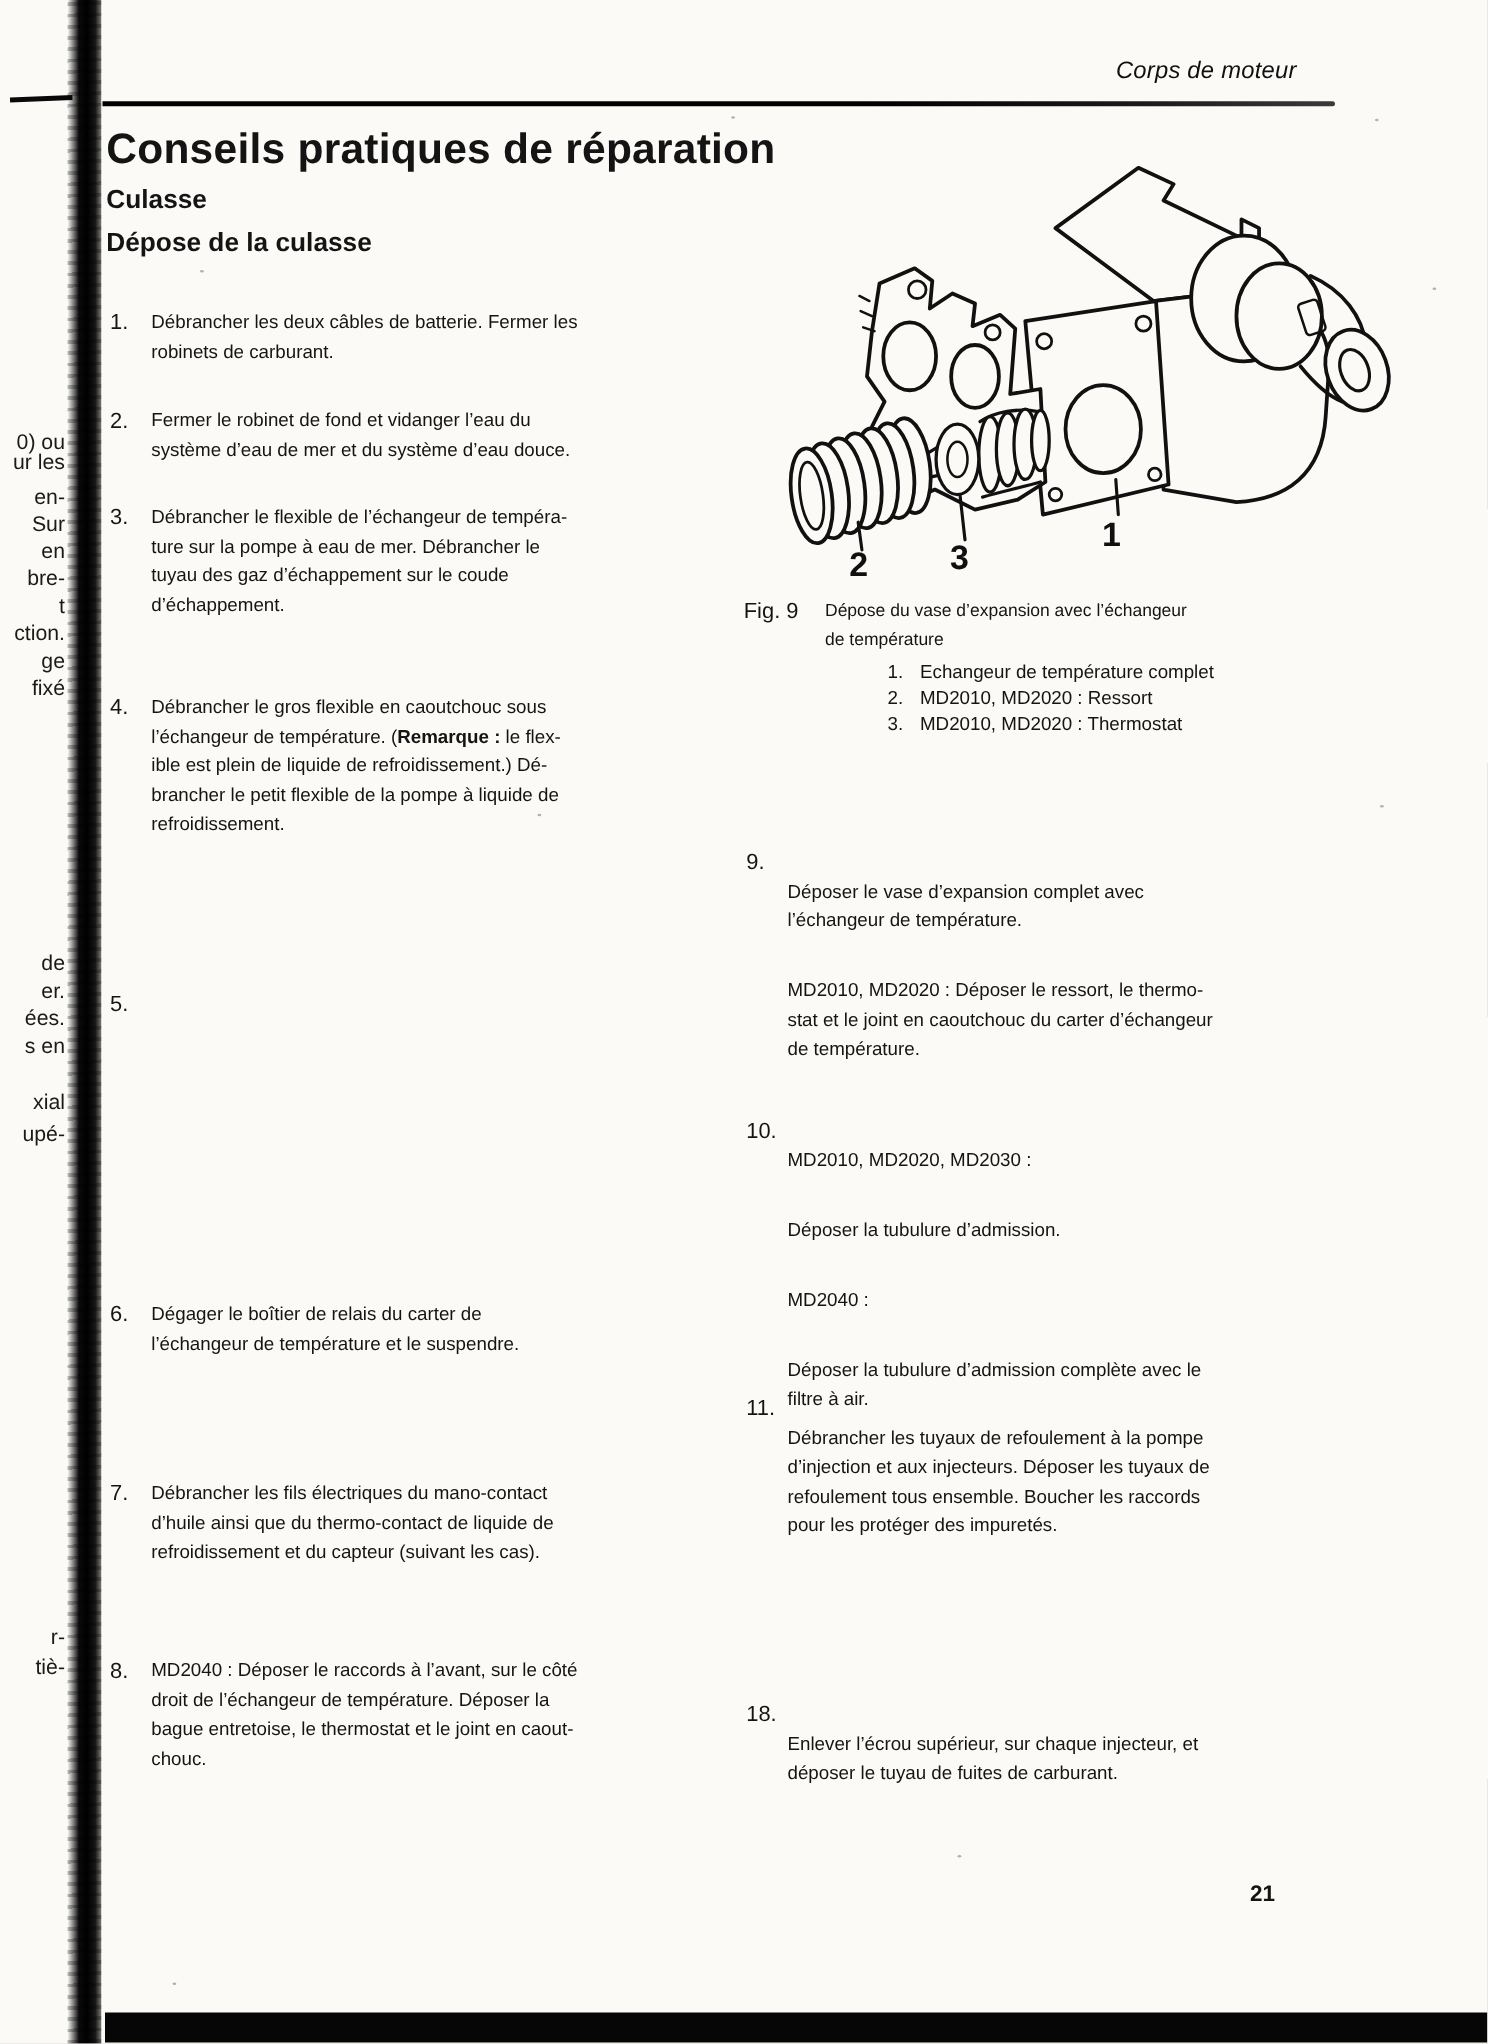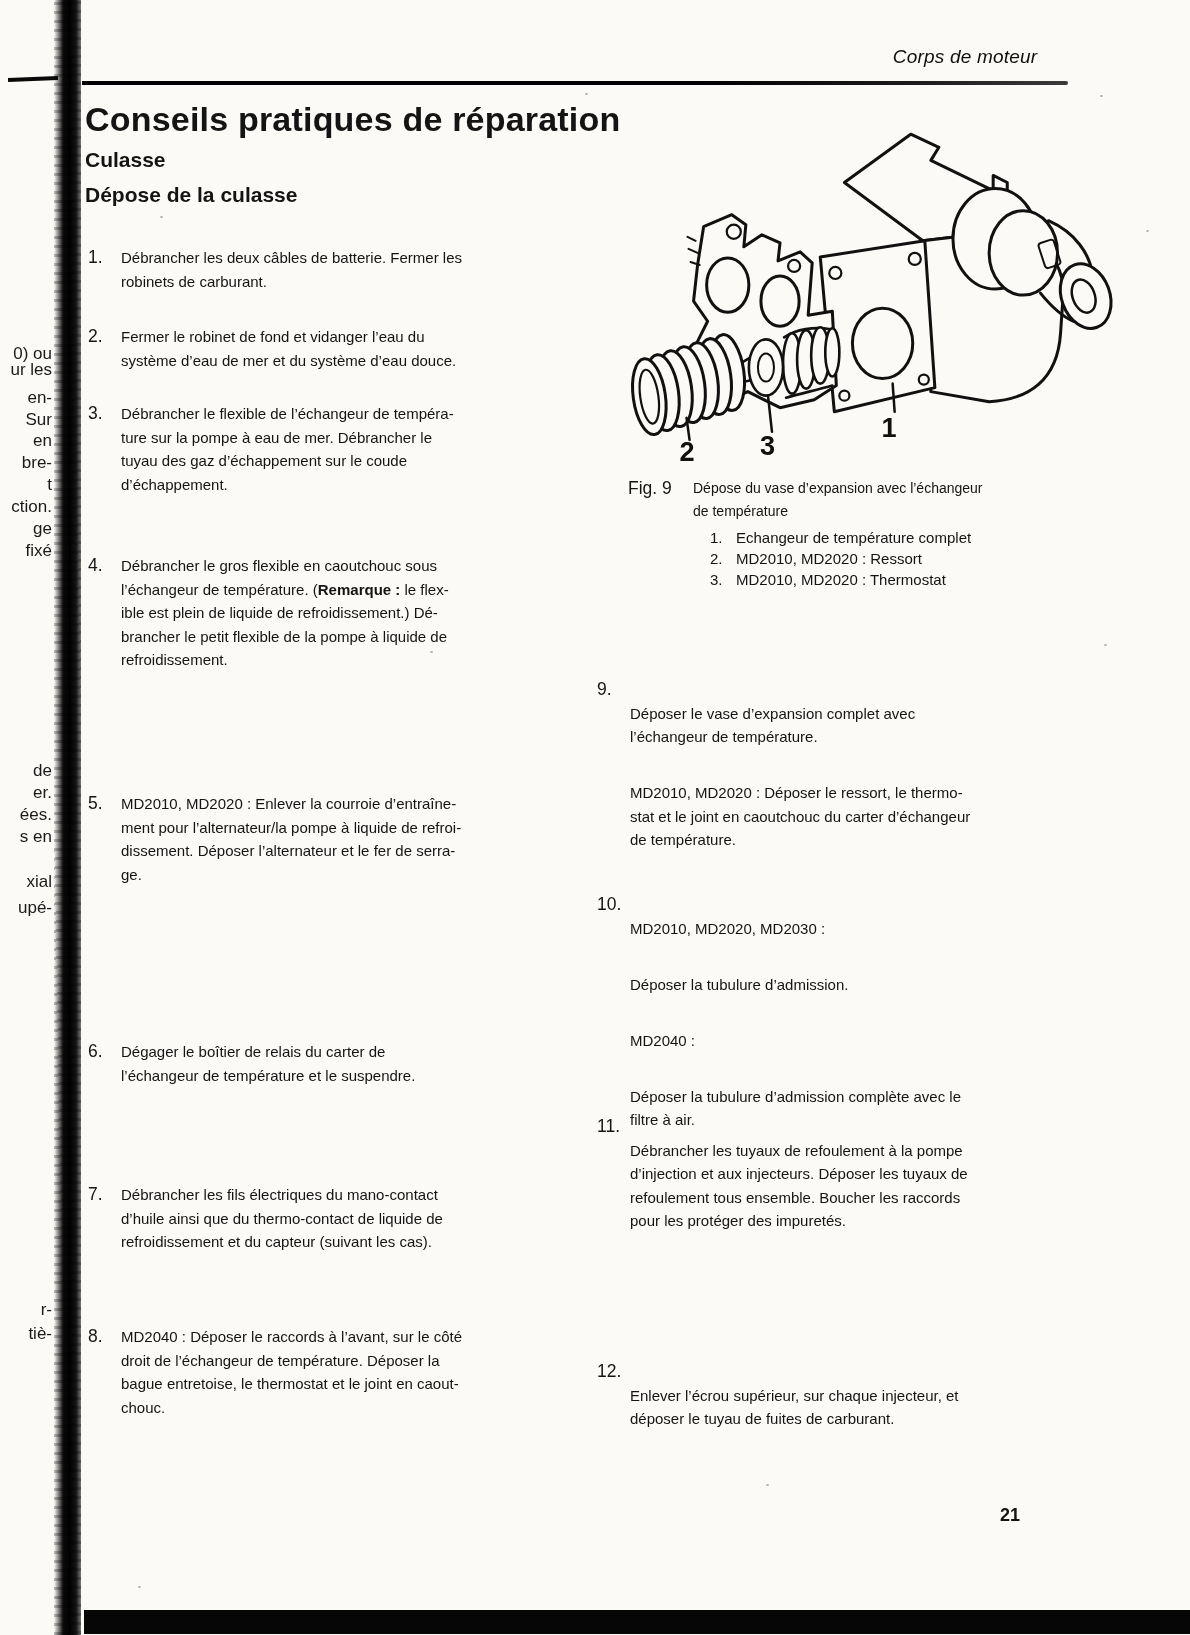--- a/index.html
+++ b/index.html
@@ -34,21 +34,21 @@
   .step{position:absolute;display:flex;}
   .step .num{flex:0 0 33px;font-size:17.5px;line-height:23.5px;}
   .step .txt{font-size:15px;line-height:23.5px;white-space:pre-line;}
   .col-left .step{left:88px;width:478px;}
   .col-right .step{left:597px;width:530px;}
   .col-right .txt p{margin:0 0 9px 0;white-space:pre-line;}
   .col-right .txt p:last-child{margin-bottom:0;}
   
   .fig-diagram{position:absolute;left:590px;top:90px;}
   .fig-caption{position:absolute;left:595px;top:477px;display:flex;}
-  .fig-caption .fig-label{flex:0 0 65px;font-size:17.5px;line-height:23px;margin-left:33px;}
+  .fig-caption .fig-label{flex:0 0 65px;font-size:17.5px;line-height:23px;}
   .fig-caption .fig-text{font-size:14px;line-height:23px;white-space:pre-line;width:430px;}
   .legend{position:absolute;left:710px;top:527px;}
   .legend-row{display:flex;font-size:15px;line-height:21px;}
   .legend-row .lnum{flex:0 0 26px;}
   svg text{font-family:"Liberation Sans",sans-serif;font-weight:bold;font-size:27px;fill:#101010;}
 </style>
 </head>
 <body>
 
 <div class="page">
@@ -112,24 +112,20 @@
     <div class="step" style="top:554px">
       <span class="num">4.</span>
       <div class="txt"><span>Débrancher le gros flexible en caoutchouc sous
 l’échangeur de température. (</span><b>Remarque :</b><span> le flex-
 ible est plein de liquide de refroidissement.) Dé-
 brancher le petit flexible de la pompe à liquide de
 refroidissement.</span></div>
     </div>
     <div class="step" style="top:792px">
       <span class="num">5.</span>
-      <div class="txt">MD2010, MD2020 : Enlever la courroie d’entraîne-
-ment pour l’alternateur/la pompe à liquide de refroi-
-dissement. Déposer l’alternateur et le fer de serra-
-ge.</div>
     </div>
     <div class="step" style="top:1040px">
       <span class="num">6.</span>
       <div class="txt">Dégager le boîtier de relais du carter de
 l’échangeur de température et le suspendre.</div>
     </div>
     <div class="step" style="top:1183px">
       <span class="num">7.</span>
       <div class="txt">Débrancher les fils électriques du mano-contact
 d’huile ainsi que du thermo-contact de liquide de
@@ -254,21 +250,21 @@
     <div class="step" style="top:1115px">
       <span class="num">11.</span>
       <div class="txt">
         <p>Débrancher les tuyaux de refoulement à la pompe
 d’injection et aux injecteurs. Déposer les tuyaux de
 refoulement tous ensemble. Boucher les raccords
 pour les protéger des impuretés.</p>
       </div>
     </div>
     <div class="step" style="top:1360px">
-      <span class="num">12.</span>
+      <span class="num">18.</span>
       <div class="txt">
         <p>Enlever l’écrou supérieur, sur chaque injecteur, et
 déposer le tuyau de fuites de carburant.</p>
       </div>
     </div>
   </div>
 
   <div class="page-number">21</div>
 
 </div>

